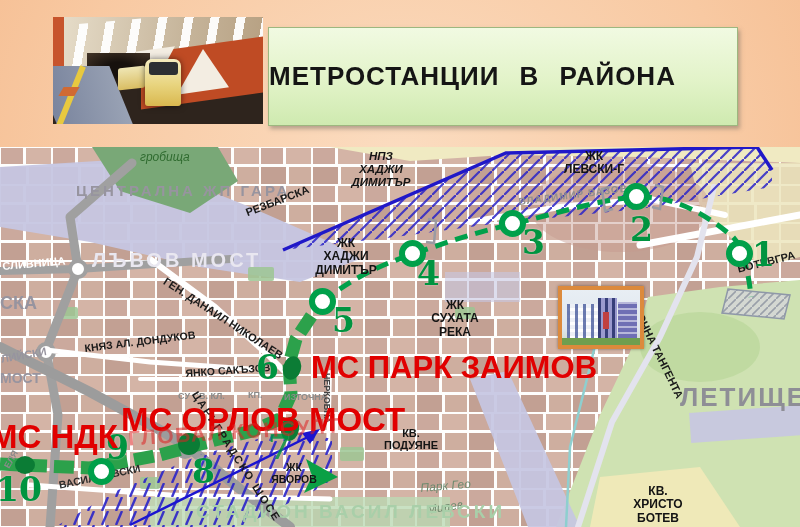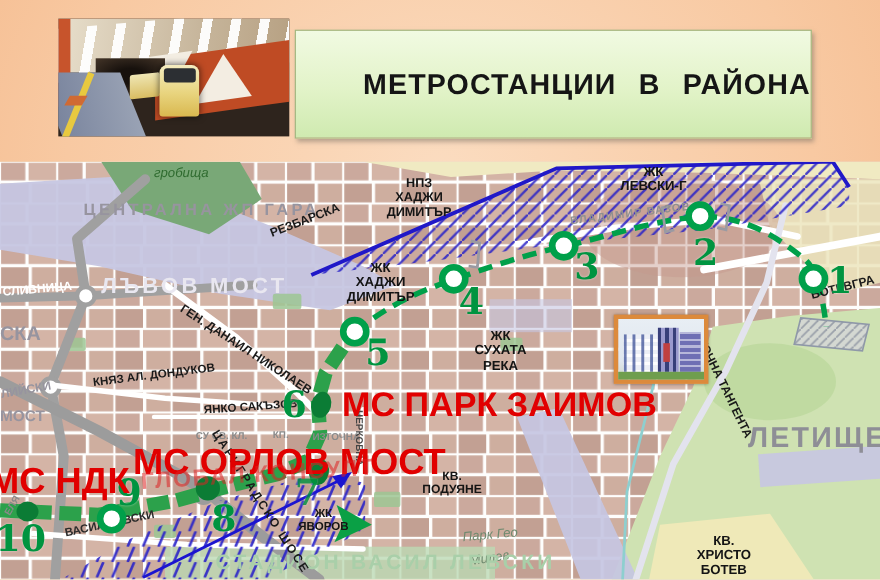--- a/index.html
+++ b/index.html
@@ -4,21 +4,21 @@
 <style>
   html,body{margin:0;padding:0;}
   .slide{position:relative;width:800px;height:527px;overflow:hidden;
          font-family:"Liberation Sans",sans-serif;
          background:radial-gradient(ellipse at 50% 30%, #fbdcc0 0%, #f8c9a2 60%, #f4b88a 100%);}
   
   .header{position:absolute;left:0;top:0;width:800px;height:147px;}
   .title-panel{position:absolute;left:268px;top:27px;width:468px;height:97px;
          background:linear-gradient(180deg,#f1fae2 0%,#e2f3c8 55%,#cfeab0 100%);
          border:1px solid #9db77f;box-shadow:2px 3px 4px rgba(120,110,100,.5);
-         display:flex;align-items:center;justify-content:flex-end;}
+         display:flex;align-items:center;justify-content:flex-start;}
   .title-text{font-size:26px;font-weight:bold;color:#151515;letter-spacing:1px;word-spacing:12px;}
   
   .photo{position:absolute;left:53px;top:17px;width:210px;height:107px;background:#2e241d;overflow:hidden;}
   .photo *{position:absolute;}
   .ph-ceiling{left:0;top:0;width:100%;height:46%;background:linear-gradient(95deg,#e8dfcc,#c7b69c 60%,#b7a183);}
   .ph-ceiling::after{content:"";position:absolute;inset:0;
          background:repeating-linear-gradient(100deg,rgba(255,255,255,.95) 0 9px,rgba(255,255,255,0) 9px 26px);
          transform:skewY(-5deg);}
   .ph-leftwall{left:0;top:0;width:5%;height:75%;background:#c7542c;}
   .ph-wall{right:0;top:26%;width:58%;height:52%;background:#bf4b24;transform:skewY(-8deg);}
@@ -186,21 +186,21 @@
         <path d="M428,72 l8,2 l-2,22 l-8,-1"></path>
       </g>
     </svg>
 
     <div class="lbl" style="left:140px;top:4px;font-style:italic;color:#2f6b2f;font-size:12px;">гробища</div>
     <div class="lbl gray" style="left:76px;top:36px;font-size:15px;font-weight:bold;letter-spacing:3px;">ЦЕНТРАЛНА ЖП ГАРА</div>
     <div class="lbl" style="left:92px;top:102px;font-size:20px;font-weight:bold;letter-spacing:3px;color:#e9e7f0;">ЛЪВОВ МОСТ</div>
     <div class="lbl gray" style="left:0px;top:146px;font-size:18px;font-weight:bold;">СКА</div>
     <div class="lbl gray" style="left:0px;top:206px;font-size:11px;font-weight:bold;transform:rotate(-10deg);">ЛИЙСКИ</div>
     <div class="lbl gray" style="left:0px;top:224px;font-size:14px;font-weight:bold;">МОСТ</div>
-    <div class="lbl dist" style="left:342px;top:14px;width:78px;">НПЗ
+    <div class="lbl dist" style="left:342px;top:3px;width:78px;font-style:italic;">НПЗ
 ХАДЖИ
 ДИМИТЪР</div>
     <div class="lbl dist" style="left:306px;top:90px;width:80px;font-size:12px;">ЖК
 ХАДЖИ
 ДИМИТЪР</div>
     <div class="lbl dist" style="left:552px;top:3px;width:84px;font-size:12px;">ЖК
 ЛЕВСКИ-Г</div>
     <div class="lbl dist" style="left:418px;top:152px;width:74px;font-size:12px;">ЖК
 СУХАТА
 РЕКА</div>

